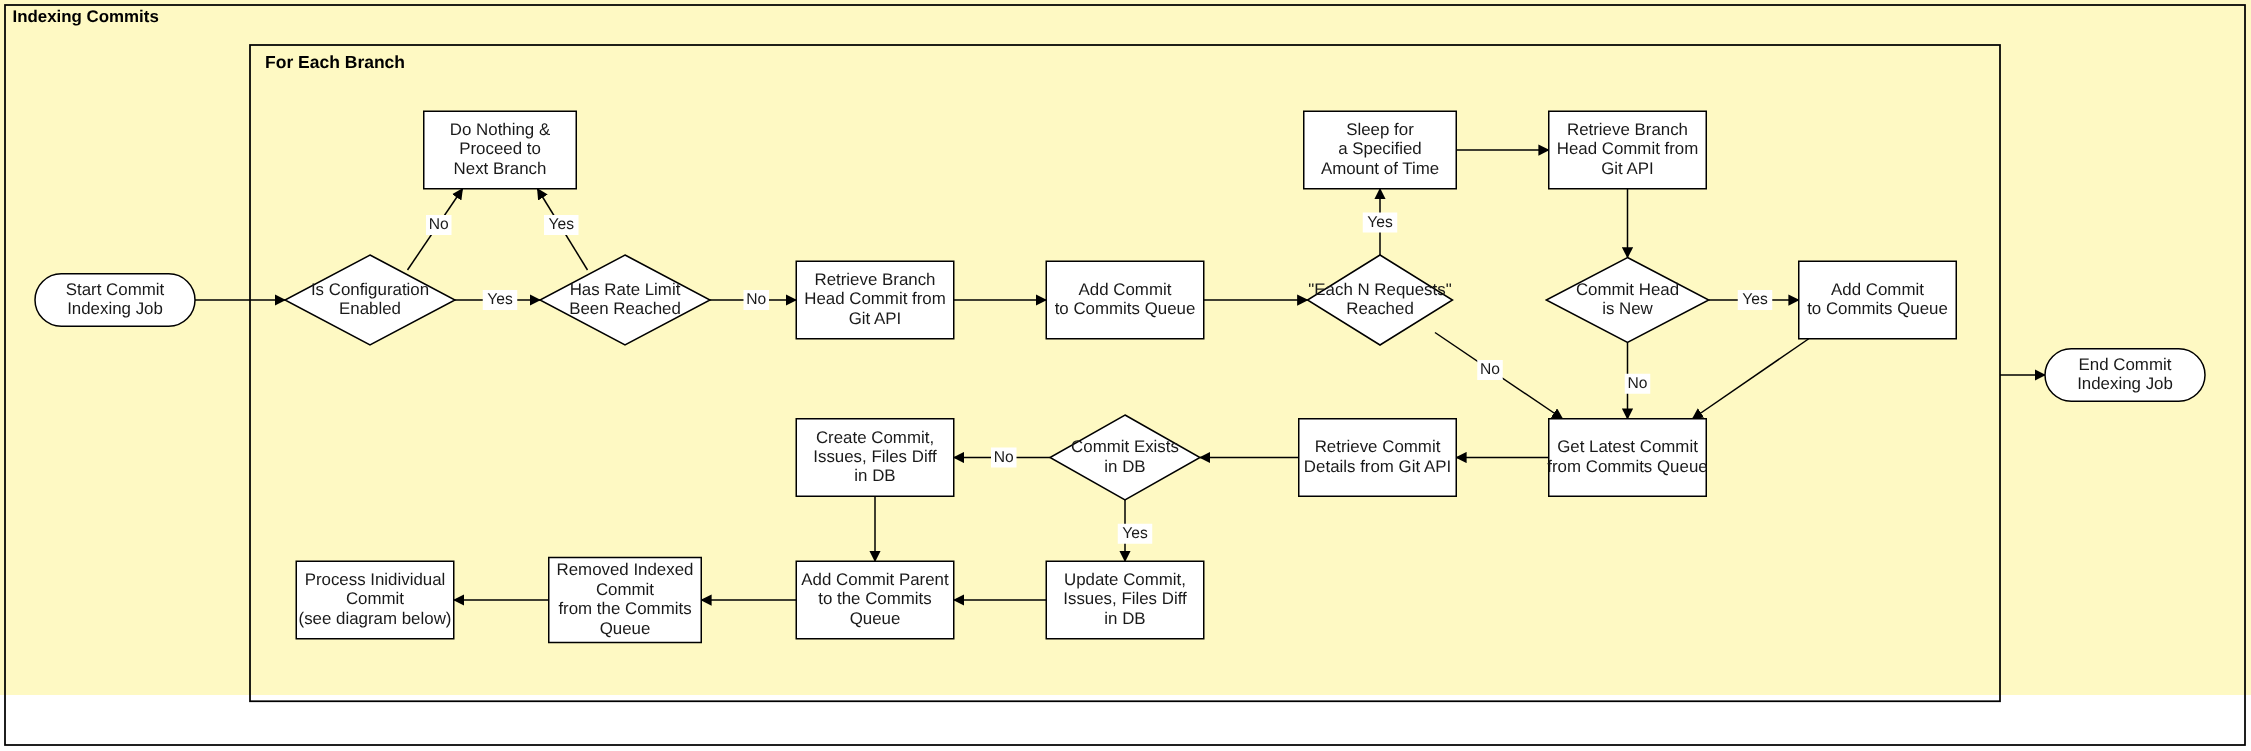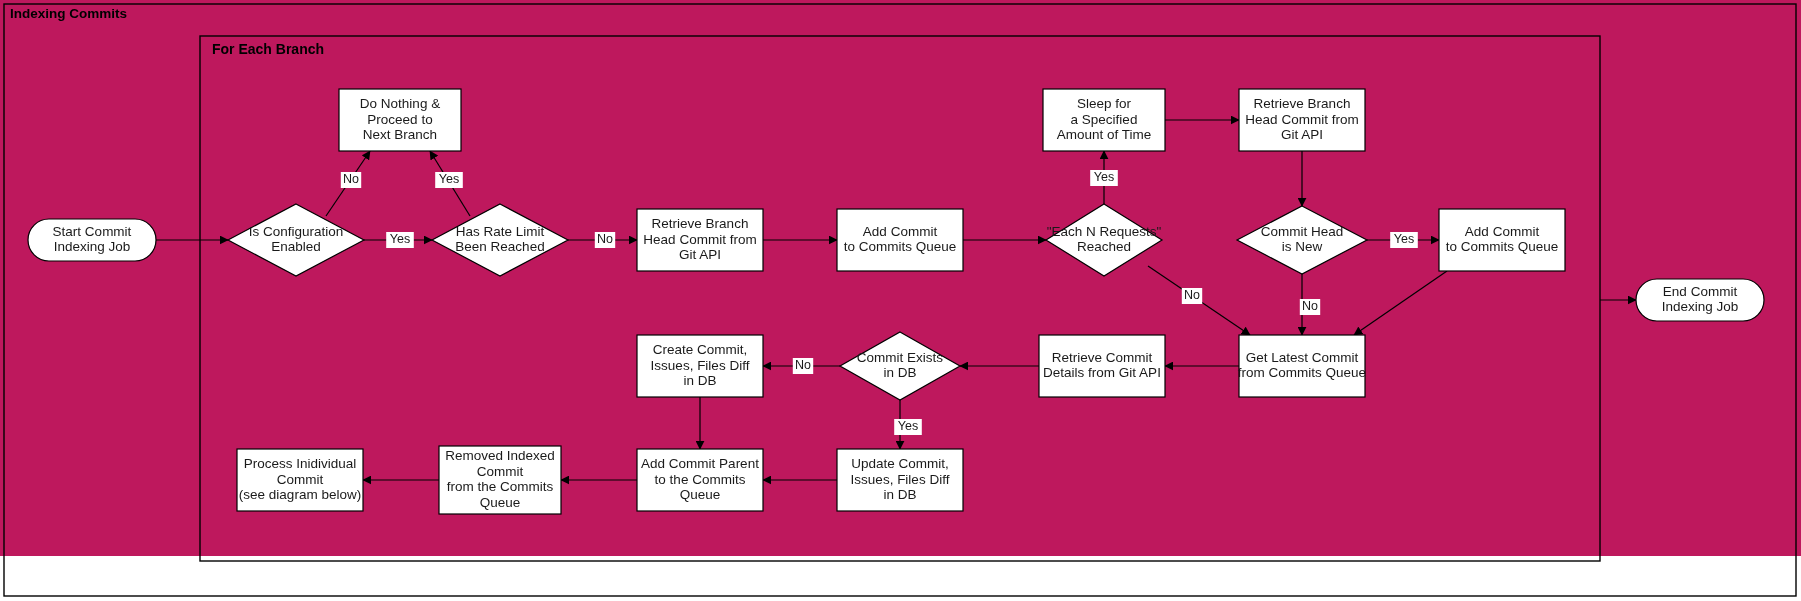--- a/index.html
+++ b/index.html
@@ -10,21 +10,21 @@
   body {
     width: 1801px;
     height: 601px;
     font-family: "Liberation Sans", sans-serif;
     overflow: hidden;
   }
   #canvas {
     position: relative;
     width: 1801px;
     height: 556px;
-    background: #be185d;
+    background: #fef9c3;
   }
   svg#diagram {
     position: absolute;
     left: 0;
     top: 0;
     width: 1801px;
     height: 601px;
     display: block;
   }
   .shape-stroke {

